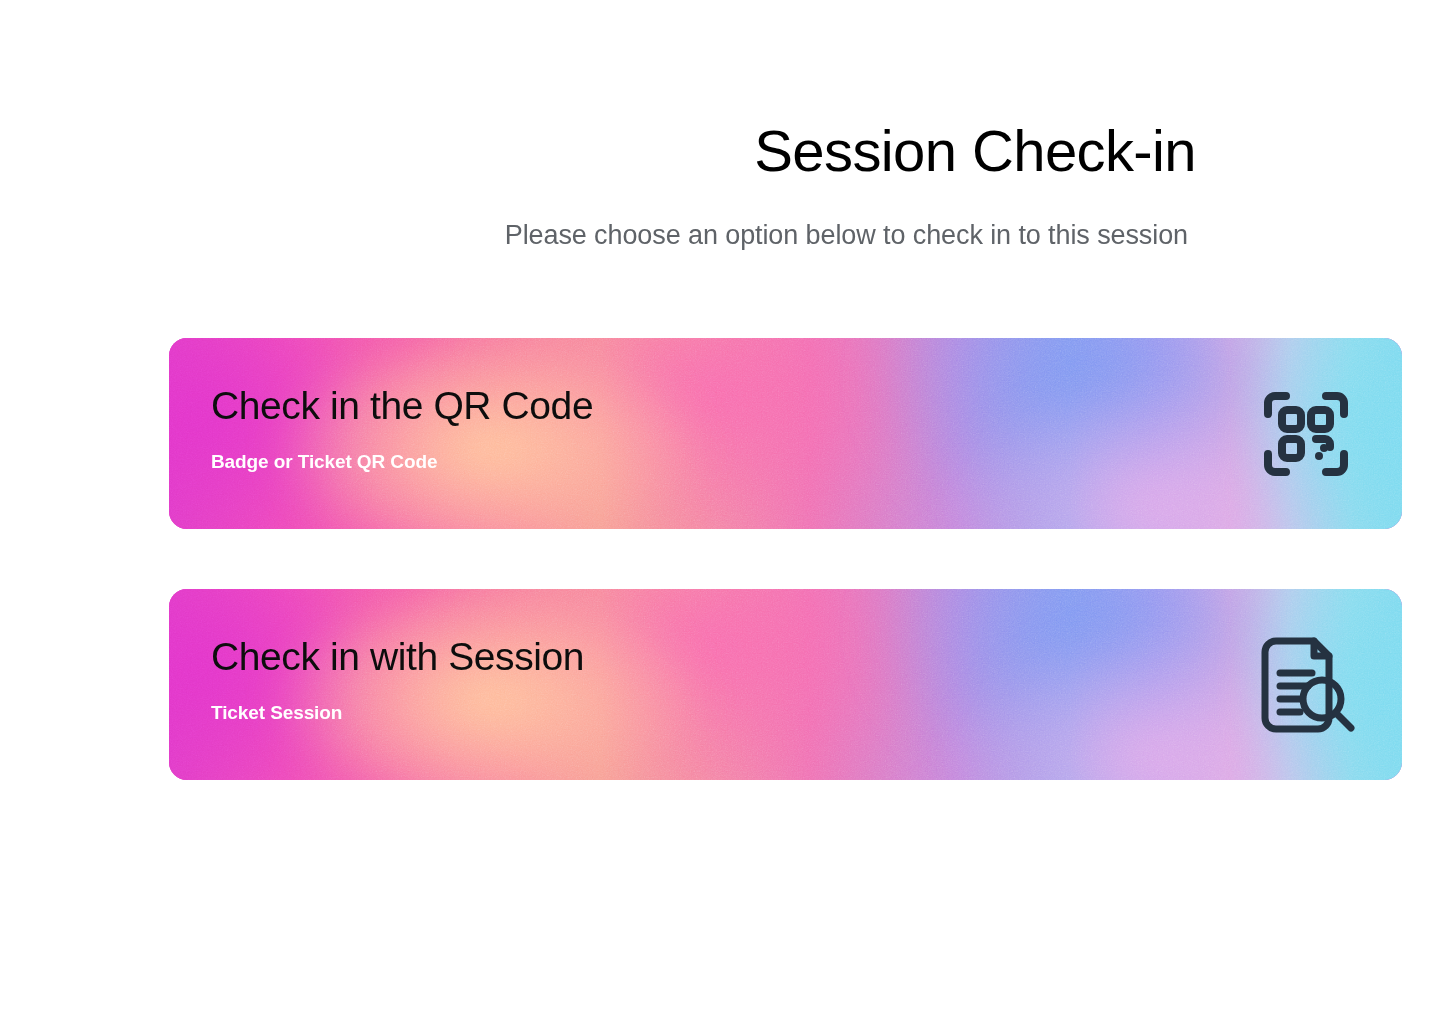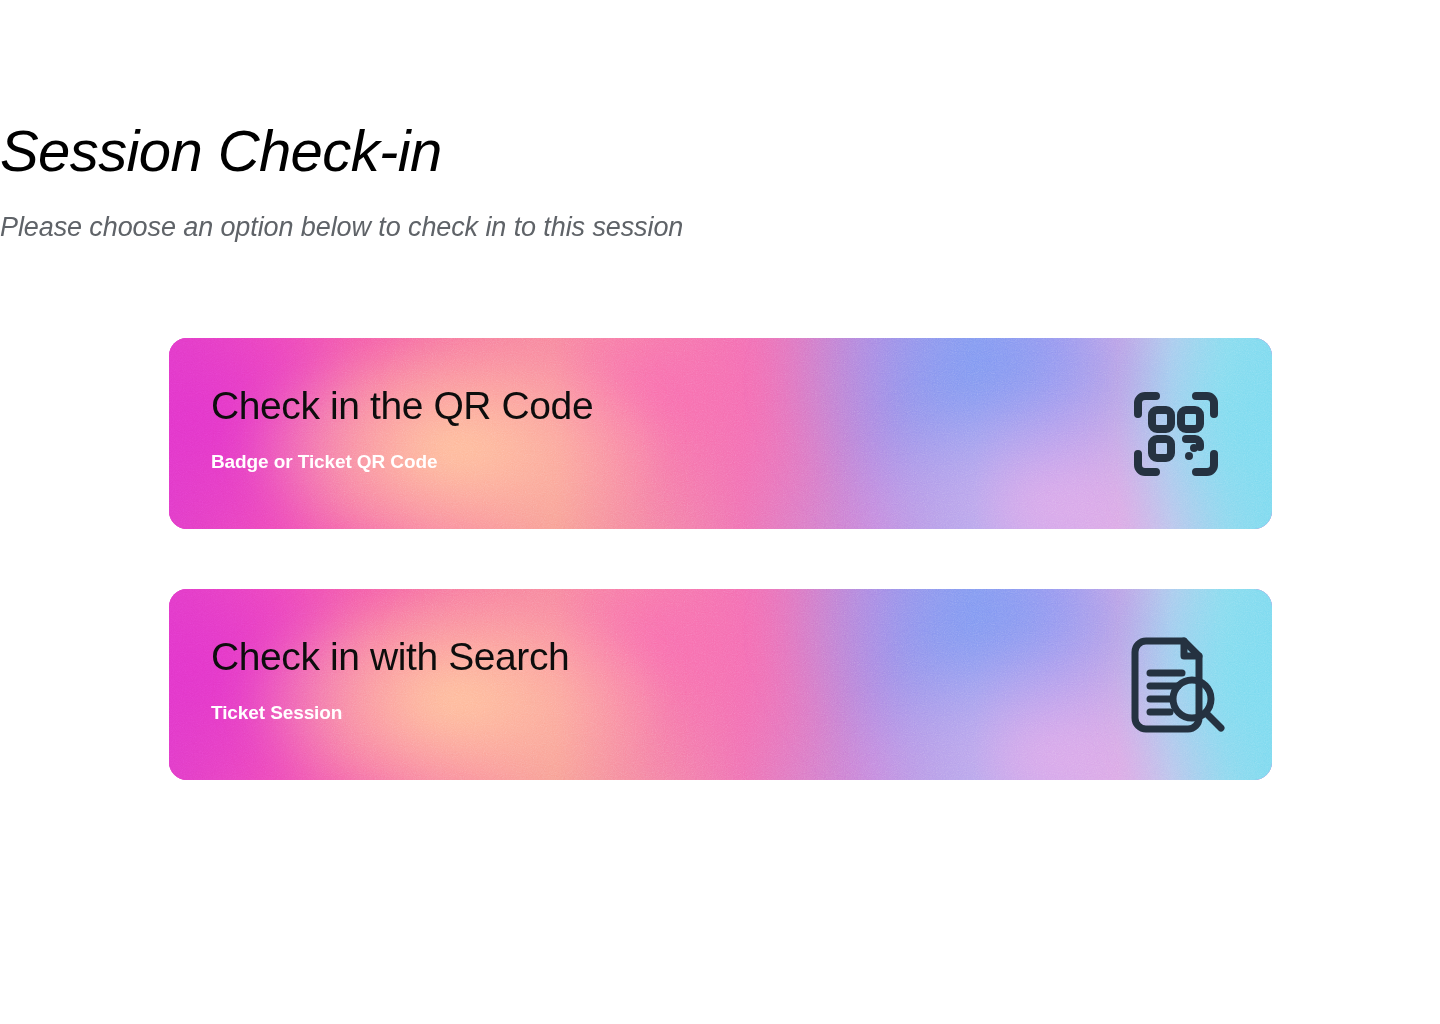--- a/index.html
+++ b/index.html
@@ -21,54 +21,53 @@
     height: 1024px;
     position: relative;
   }
 
   
   .header {
     position: absolute;
     top: 0;
     left: 0;
     width: 1196px;
-    text-align: left;
-    font-style: italic;
+    text-align: right;
   }
   .page-title {
     margin: 0;
     padding-top: 113px;
     font-size: 58px;
     line-height: 76px;
     font-weight: 400;
     letter-spacing: -0.6px;
     color: #000000;
     font-family: "Liberation Sans", sans-serif;
   }
   .page-subtitle {
-    margin: 0;
+    margin: 8px;
     padding-top: 20px;
     font-size: 27px;
     line-height: 36px;
     font-weight: 400;
     color: #5f6368;
     letter-spacing: -0.1px;
   }
 
   
   .options {
     position: absolute;
     top: 338px;
     left: 169px;
     width: 1103px;
   }
 
   .option-card {
     position: relative;
-    width: 1103px;
+    width: 1233px;
     height: 191px;
     border-radius: 18px;
     overflow: hidden;
     cursor: pointer;
     display: block;
     border: 0;
     padding: 0;
     text-align: left;
     margin: 0 0 60px 0;
     background: #e83fc8;
@@ -269,21 +268,21 @@
       <span class="grad-blob-cyan"></span>
       <svg class="grain" viewBox="0 0 1103 191" preserveAspectRatio="none">
         <filter id="noise2" x="0" y="0" width="100%" height="100%">
           <feTurbulence type="fractalNoise" baseFrequency="0.9" numOctaves="3" stitchTiles="stitch"></feTurbulence>
           <feColorMatrix type="saturate" values="0"></feColorMatrix>
         </filter>
         <rect width="1103" height="191" filter="url(#noise2)"></rect>
       </svg>
 
       <span class="card-text">
-        <span class="card-title" style="display:block">Check in with Search</span>
+        <span class="card-title" style="display:block">Check in with Session</span>
         <span class="card-subtitle" style="display:block">Ticket Session</span>
       </span>
 
       <span class="card-icon">
         <svg width="100" height="100" viewBox="0 0 100 100" fill="none" stroke="#253241" stroke-width="7" stroke-linecap="round" stroke-linejoin="round">
 
           <path d="M58 6 H20 a11 11 0 0 0-11 11 v66 a11 11 0 0 0 11 11 h42 a11 11 0 0 0 11-11 V21 Z"></path>
           <path d="M58 6 v15 h15"></path>
 
           <path d="M24 38 H56"></path>

